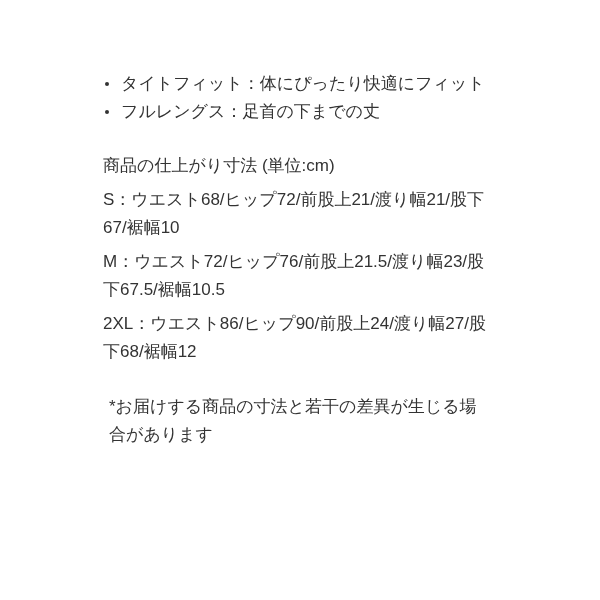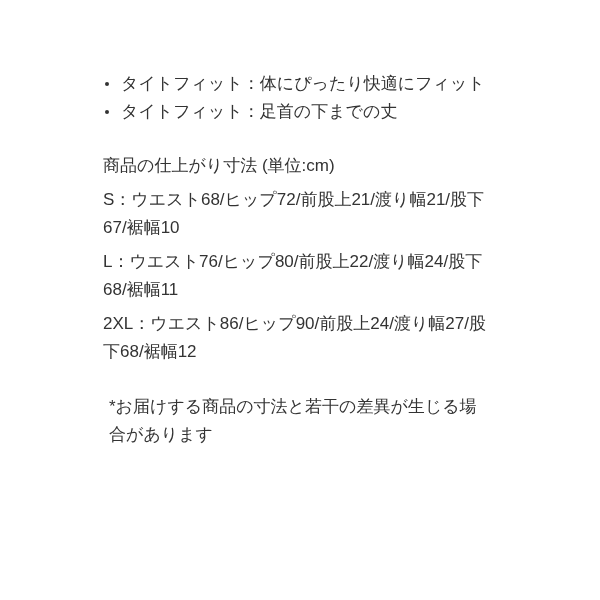--- a/index.html
+++ b/index.html
@@ -61,26 +61,26 @@
 
 <div class="page">
 
   <ul class="bullets">
     <li>
       <span class="dot"></span>
       <span>タイトフィット：体にぴったり快適にフィット</span>
     </li>
     <li>
       <span class="dot"></span>
-      <span>タイトフィット：足首の下までの丈</span>
+      <span>フルレングス：足首の下までの丈</span>
     </li>
   </ul>
 
   <div class="size-block">
     <div class="line">商品の仕上がり寸法 (単位:cm)</div>
     <div class="line">S：ウエスト68/ヒップ72/前股上21/渡り幅21/股下67/裾幅10</div>
-    <div class="line">L：ウエスト76/ヒップ80/前股上22/渡り幅24/股下68/裾幅11</div>
+    <div class="line">M：ウエスト72/ヒップ76/前股上21.5/渡り幅23/股下67.5/裾幅10.5</div>
     <div class="line">2XL：ウエスト86/ヒップ90/前股上24/渡り幅27/股下68/裾幅12</div>
   </div>
 
   <div class="note">*お届けする商品の寸法と若干の差異が生じる場合があります</div>
 
 </div>
 
 </body></html>

